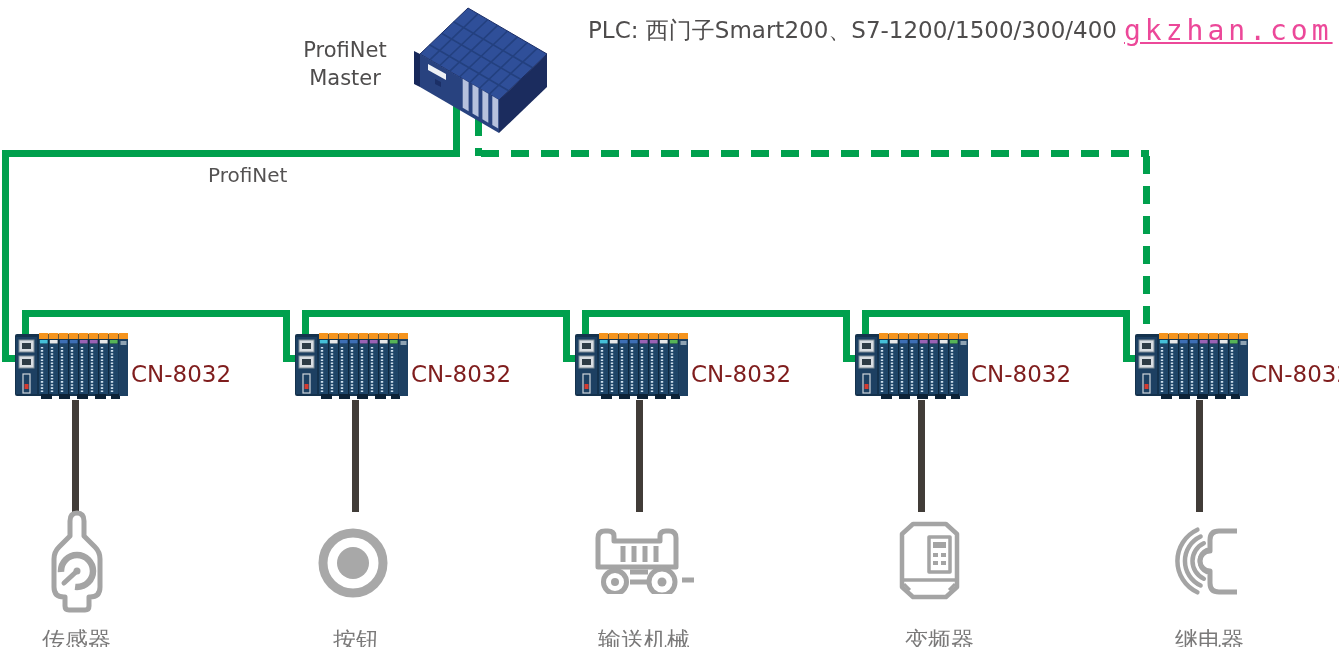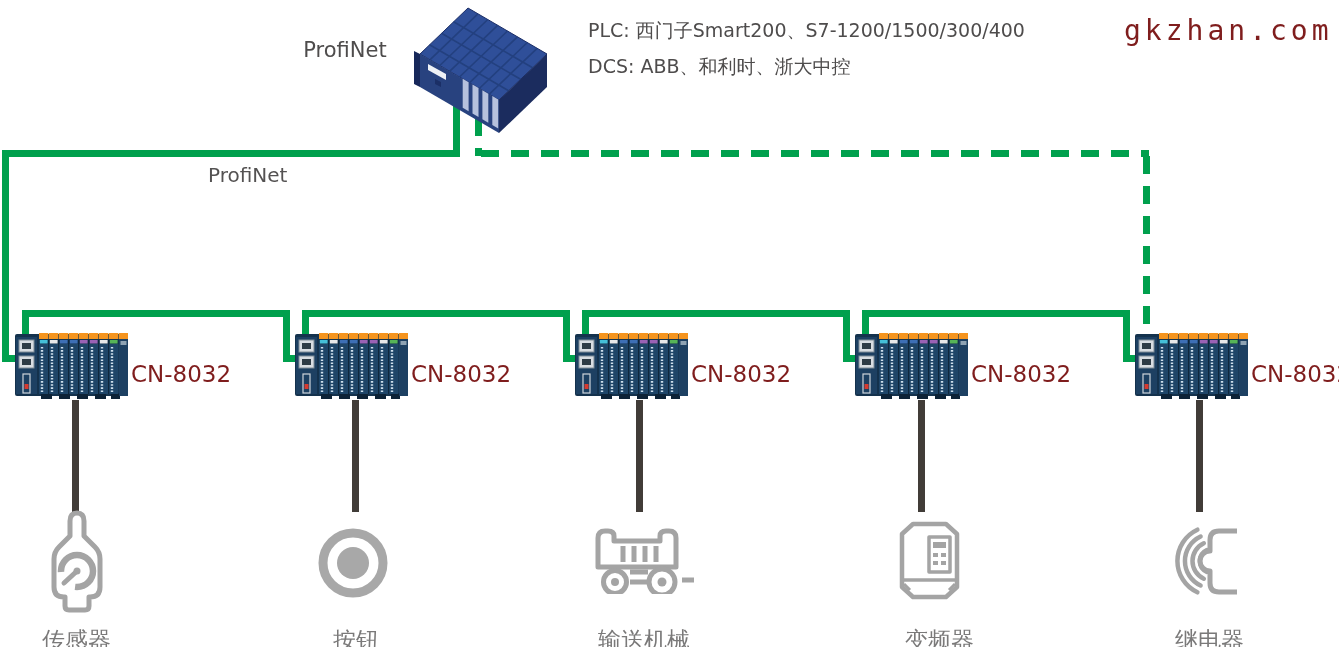--- a/index.html
+++ b/index.html
@@ -1,24 +1,24 @@
 <!DOCTYPE html>
 <html><head>
 <meta charset="utf-8">
 <style>
   html,body{margin:0;padding:0;background:#ffffff;}
   .stage{position:relative;width:1339px;height:647px;background:#ffffff;overflow:hidden;
          font-family:"DejaVu Sans","Liberation Sans",sans-serif;}
   .abs{position:absolute;}
   
-  .watermark{left:1124px;top:14px;font-size:28px;letter-spacing:4px;color:#7f1d1d;
-             font-family:"DejaVu Sans Mono","Liberation Mono",monospace;}
+  .watermark{left:1124px;top:14px;font-size:28px;letter-spacing:4px;color:#ec4899;
+             font-family:"DejaVu Sans Mono","Liberation Mono",monospace;text-decoration:underline;}
   .master-label{left:255px;top:36px;width:180px;text-align:center;color:#4e4c4c;
                 font-size:21px;line-height:28px;}
-  .info{left:588px;top:12px;color:#4e4c4c;font-size:19px;line-height:36px;white-space:nowrap;}
+  .info{left:588px;top:12px;color:#4e4c4c;font-size:23px;line-height:36px;white-space:nowrap;text-align:center;}
   .line-label{color:#545252;font-size:20px;white-space:nowrap;}
   .model-label{color:#7f1d1d;font-size:23px;top:361px;white-space:nowrap;}
   .periph-label{color:#7a7979;font-size:23px;top:625px;white-space:nowrap;}
   
   .seg{position:absolute;background:#00A04D;}
   .dash-h{position:absolute;height:7px;
           background:repeating-linear-gradient(90deg,#00A04D 0 18px,transparent 18px 30px);}
   .dash-v{position:absolute;width:7px;
           background:repeating-linear-gradient(180deg,#00A04D 0 18px,transparent 18px 30px);}
   .stub{position:absolute;width:7px;height:112px;top:400px;background:#413c38;}
@@ -118,24 +118,24 @@
     </symbol>
   </defs>
 </svg>
 
 <div class="stage">
 
   <div class="abs watermark">gkzhan.com</div>
 
   <div class="abs master-label">
     <div>ProfiNet</div>
+    <div>Master</div>
   </div>
   <div class="abs info">
     <div>PLC: 西门子Smart200、S7-1200/1500/300/400</div>
-    <div>DCS: ABB、和利时、浙大中控</div>
   </div>
 
   <div>
     <i class="seg" style="left:453px;top:104px;width:7px;height:52px"></i>
     <i class="seg" style="left:2px;top:149.5px;width:458px;height:7px"></i>
     <i class="seg" style="left:1.5px;top:149.5px;width:7px;height:212px"></i>
     <i class="seg" style="left:2px;top:354.5px;width:22px;height:7px"></i>
     <i class="seg" style="left:22px;top:309.5px;width:7px;height:30px"></i>
     <i class="seg" style="left:22px;top:309.5px;width:268px;height:7px"></i>
     <i class="seg" style="left:283px;top:309.5px;width:7px;height:52px"></i>

